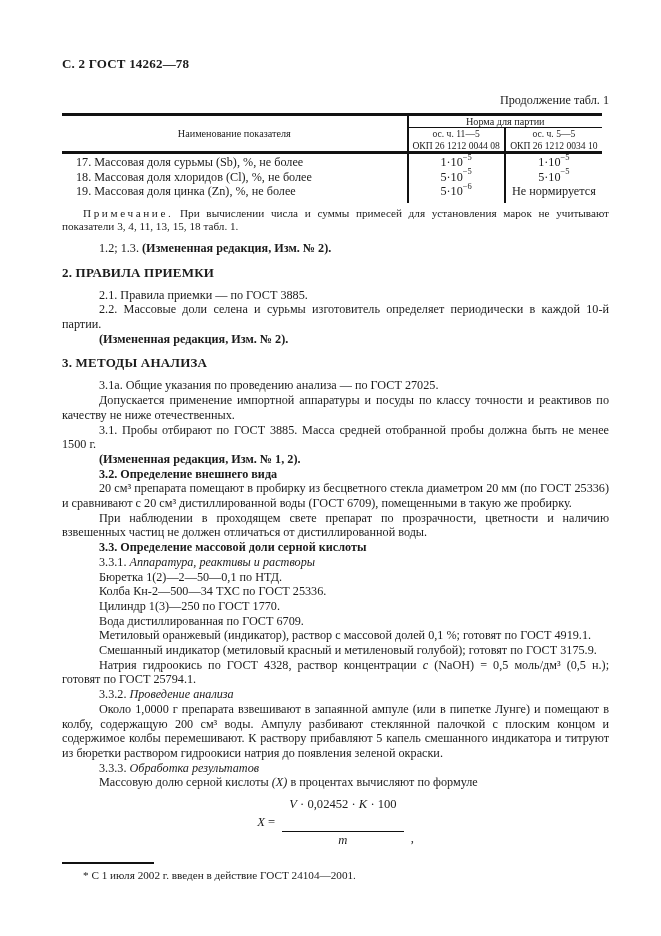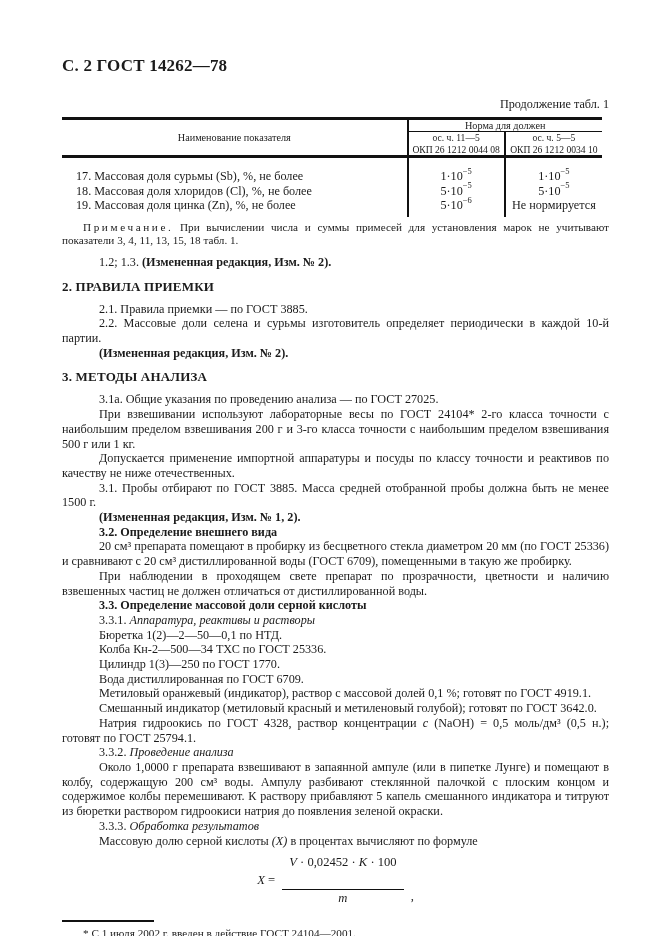--- a/index.html
+++ b/index.html
@@ -7,21 +7,21 @@
     width: 661px; height: 936px;
     background: #ffffff;
     color: #1b1b1b;
     font-family: "Liberation Serif", "DejaVu Serif", serif;
     overflow: hidden;
   }
   .page { padding: 56px 52px 0 62px; }
 
   .doc-header {
     font-weight: bold;
-    font-size: 17px;
+    font-size: 13px;
     letter-spacing: 0.2px;
   }
 
   .table-caption {
     margin-top: 21px;
     text-align: right;
     font-size: 12.2px;
   }
 
   table.norms {
@@ -53,21 +53,21 @@
     font-size: 9.6px;
     line-height: 11.5px;
     padding: 4px 2px 5px 2px;
     border-left: 2px solid #111;
     border-bottom: 3px solid #111;
     width: 97px;
   }
   tbody td { font-size: 12.2px; line-height: 14.5px; }
   tbody td.rname { padding-left: 14px; }
   tbody td.val { text-align: center; border-left: 2px solid #111; }
-  tbody tr:first-child td { padding-top: 11px; }
+  tbody tr:first-child td { padding-top: 1px; }
   tbody tr:last-child td { padding-bottom: 4px; }
   tbody sup { font-size: 8.5px; line-height: 0; position: relative; top: -1px; }
 
   .note {
     margin: 4px 0 0 0;
     font-size: 11.2px;
     line-height: 13.2px;
     text-align: justify;
     text-indent: 21px;
   }
@@ -119,21 +119,21 @@
 <div class="page">
 
   <div class="doc-header">С. 2 ГОСТ 14262—78</div>
 
   <div class="table-caption">Продолжение табл. 1</div>
 
   <table class="norms">
     <thead>
       <tr>
         <th class="name-h" rowspan="2">Наименование показателя</th>
-        <th class="norm-h" colspan="2">Норма для должен</th>
+        <th class="norm-h" colspan="2">Норма для партии</th>
       </tr>
       <tr>
         <th class="grade">
           <div>ос. ч. 11—5</div>
           <div>ОКП 26 1212 0044 08</div>
         </th>
         <th class="grade">
           <div>ос. ч. 5—5</div>
           <div>ОКП 26 1212 0034 10</div>
         </th>
@@ -164,38 +164,37 @@
 
   <h2 class="sec">2. ПРАВИЛА ПРИЕМКИ</h2>
 
   <p class="para">2.1. Правила приемки — по ГОСТ 3885.</p>
   <p class="para">2.2. Массовые доли селена и сурьмы изготовитель определяет периодически в каждой 10-й партии.</p>
   <p class="para"><b>(Измененная редакция, Изм. № 2).</b></p>
 
   <h2 class="sec">3. МЕТОДЫ АНАЛИЗА</h2>
 
   <p class="para">3.1а. Общие указания по проведению анализа — по ГОСТ 27025.</p>
-  <p class="para">При взвешивании используют лабораторные весы по ГОСТ 24104* 2-го класса точности с наибольшим пределом взвешивания 200 г и 3-го класса точности с наибольшим пределом взвешивания 500 г или 1 кг.</p>
   <p class="para">Допускается применение импортной аппаратуры и посуды по классу точности и реактивов по качеству не ниже отечественных.</p>
   <p class="para">3.1. Пробы отбирают по ГОСТ 3885. Масса средней отобранной пробы должна быть не менее 1500 г.</p>
   <p class="para"><b>(Измененная редакция, Изм. № 1, 2).</b></p>
 
   <p class="para"><b>3.2. Определение внешнего вида</b></p>
   <p class="para">20 см³ препарата помещают в пробирку из бесцветного стекла диаметром 20 мм (по ГОСТ 25336) и сравнивают с 20 см³ дистиллированной воды (ГОСТ 6709), помещенными в такую же пробирку.</p>
   <p class="para">При наблюдении в проходящем свете препарат по прозрачности, цветности и наличию взвешенных частиц не должен отличаться от дистиллированной воды.</p>
 
   <p class="para"><b>3.3. Определение массовой доли серной кислоты</b></p>
   <p class="para"><span>3.3.1.</span> <i>Аппаратура, реактивы и растворы</i></p>
 
   <p class="para">Бюретка 1(2)—2—50—0,1 по НТД.</p>
   <p class="para">Колба Кн-2—500—34 ТХС по ГОСТ 25336.</p>
   <p class="para">Цилиндр 1(3)—250 по ГОСТ 1770.</p>
   <p class="para">Вода дистиллированная по ГОСТ 6709.</p>
   <p class="para">Метиловый оранжевый (индикатор), раствор с массовой долей 0,1 %; готовят по ГОСТ 4919.1.</p>
-  <p class="para">Смешанный индикатор (метиловый красный и метиленовый голубой); готовят по ГОСТ 3642.0.</p>
+  <p class="para">Смешанный индикатор (метиловый красный и метиленовый голубой); готовят по ГОСТ 3175.9.</p>
   <p class="para"><span>Натрия гидроокись по ГОСТ 4328, раствор концентрации</span> <i>c</i> <span>(NaOH) = 0,5 моль/дм³ (0,5 н.); готовят по ГОСТ 25794.1.</span></p>
 
   <p class="para"><span>3.3.2.</span> <i>Проведение анализа</i></p>
   <p class="para">Около 1,0000 г препарата взвешивают в запаянной ампуле (или в пипетке Лунге) и помещают в колбу, содержащую 200 см³ воды. Ампулу разбивают стеклянной палочкой с плоским концом и содержимое колбы перемешивают. К раствору прибавляют 5 капель смешанного индикатора и титруют из бюретки раствором гидроокиси натрия до появления зеленой окраски.</p>
 
   <p class="para"><span>3.3.3.</span> <i>Обработка результатов</i></p>
   <p class="para"><span>Массовую долю серной кислоты</span> <i>(X)</i> <span>в процентах вычисляют по формуле</span></p>
 
   <div class="formula-row">
     <span><i>X</i> <span>=</span></span>

